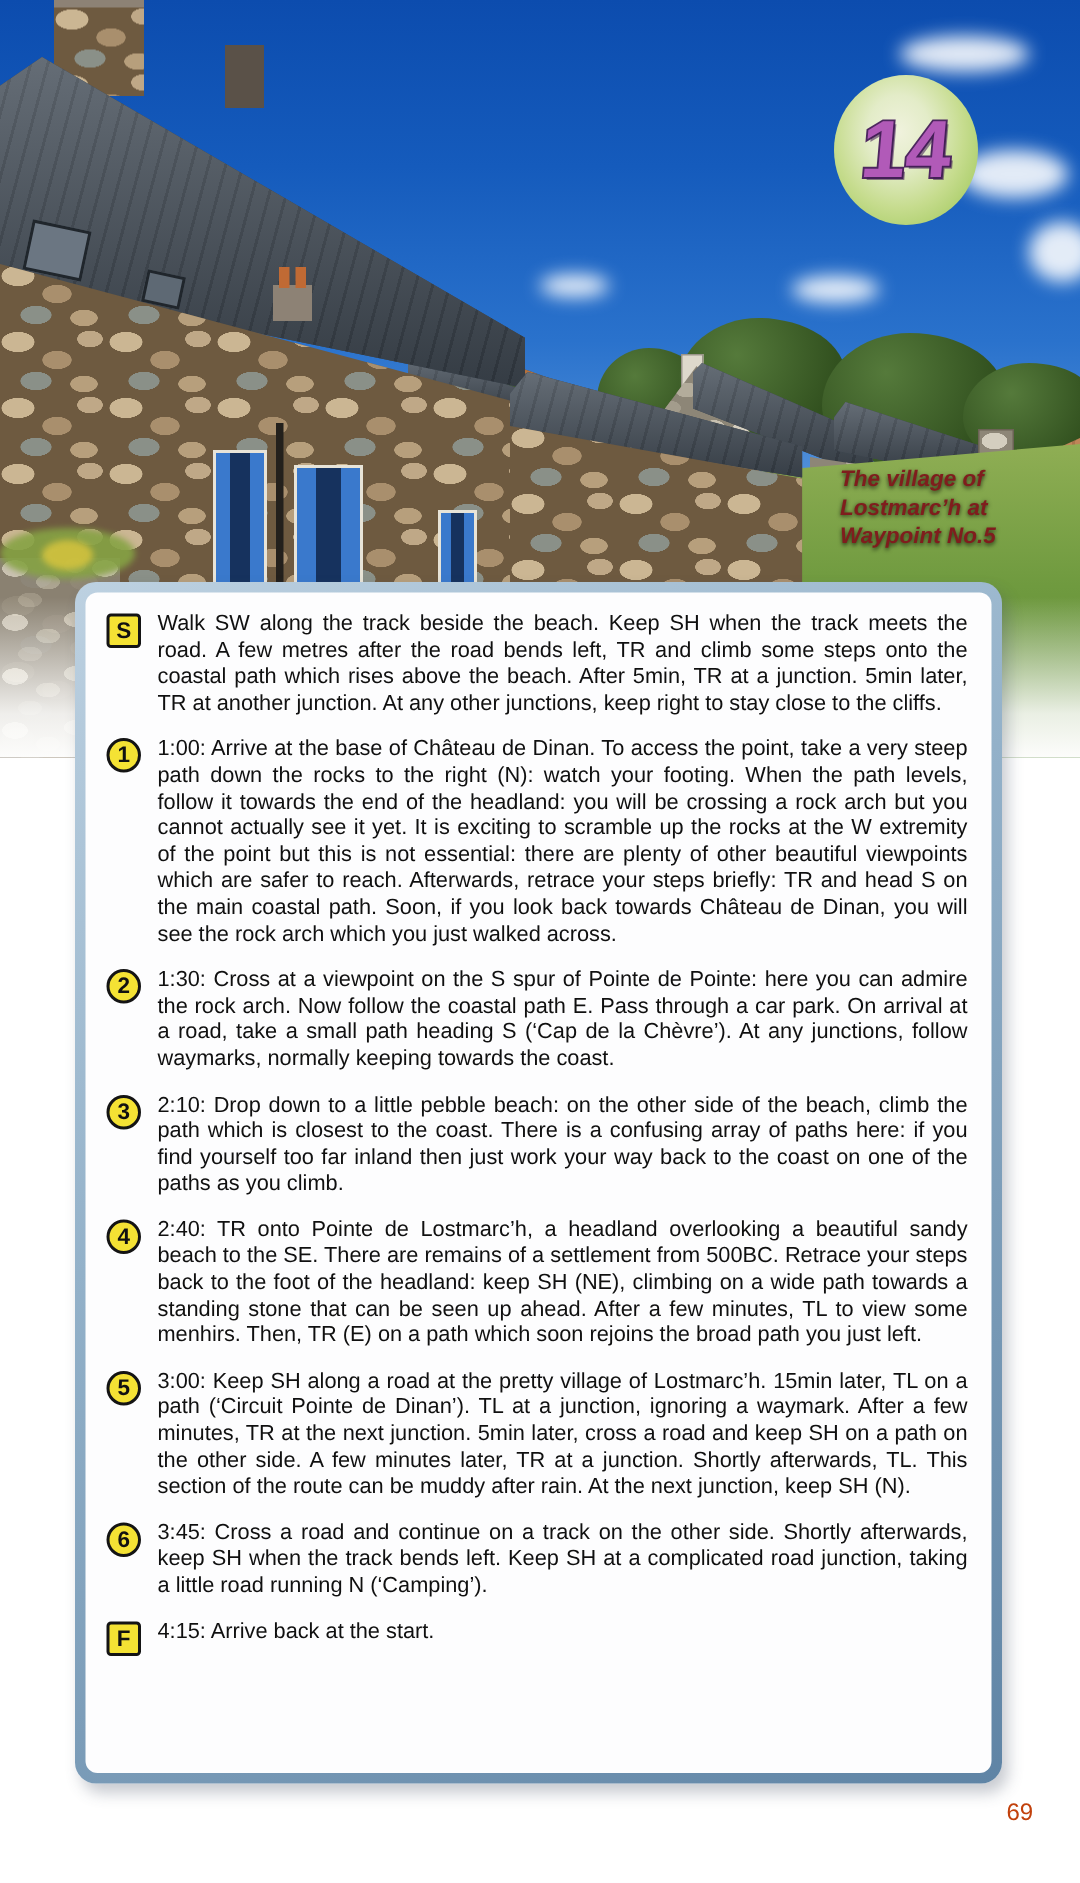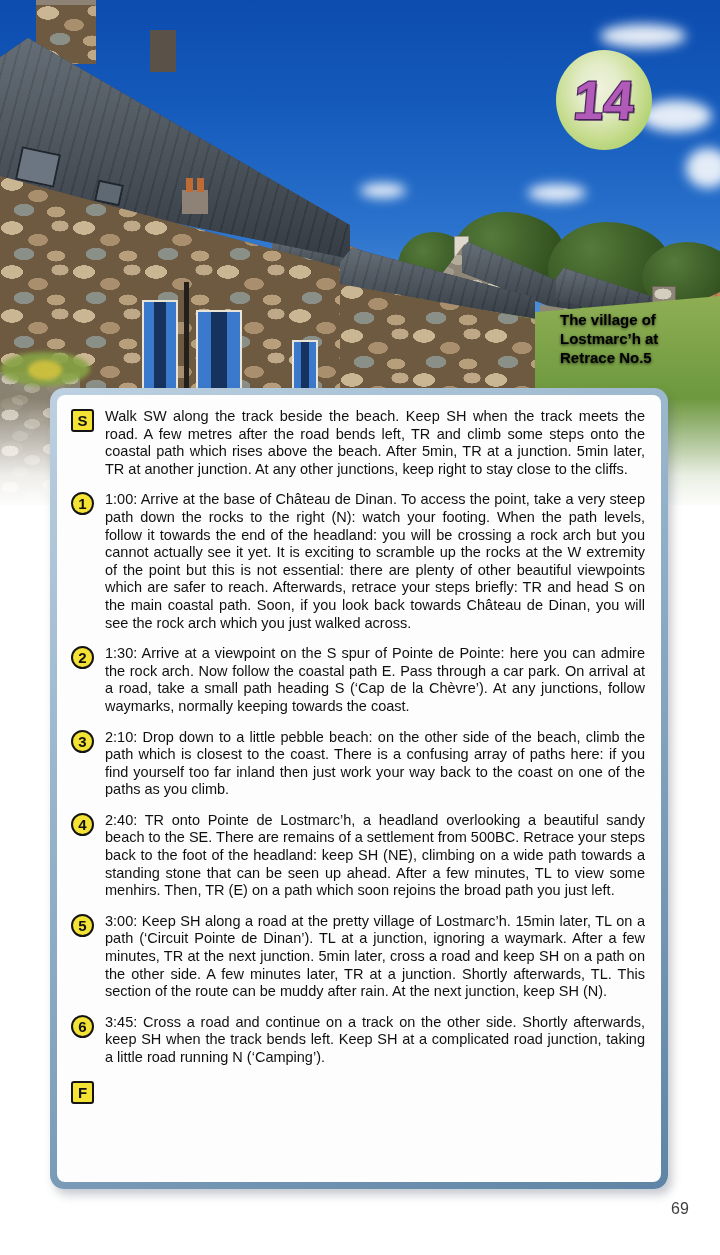--- a/index.html
+++ b/index.html
@@ -37,41 +37,41 @@
   .flower { border-radius:50%; filter:blur(2px); }
   .fade { left:0; top:398px; width:720px; height:108px;
           background:linear-gradient(180deg, rgba(255,255,255,0) 0%, rgba(253,253,252,.88) 72%, #fdfdfc 100%); }
   .badge { left:556px; top:50px; width:96px; height:100px; border-radius:50%;
            background:radial-gradient(ellipse at 45% 38%, #f0f2dd 0%, #e3ecc8 28%, #c6dc8e 58%, #afd06f 78%, rgba(175,208,111,0) 100%);
            display:flex; align-items:center; justify-content:center; }
   .badge span{
       font-size:54px; font-weight:bold; color:#b15ab8; transform:skewX(-5deg);
       -webkit-text-stroke:2.5px #4e2760; paint-order:stroke fill;
       text-shadow:2px 2px 0 rgba(60,25,80,.55); }
-  .caption { left:560px; top:310px; width:110px; font-size:15px; font-weight:bold;
-             color:#000000; line-height:19px; text-shadow:0 1px 3px rgba(0,0,0,.7); }
+  .caption { left:560px; top:310px; width:110px; font-size:15px; font-style:italic; font-weight:bold;
+             color:#7f1d1d; line-height:19px; text-shadow:0 1px 3px rgba(0,0,0,.7); }
   .caption span{ display:block; }
   
   .panel { position:absolute; left:50px; top:388px; width:618px; height:801px; border-radius:14px;
            background:linear-gradient(150deg,#bdd1e1 0%,#93b1c9 40%,#5f84a5 100%);
            box-shadow:4px 6px 10px rgba(70,80,100,.30); padding:7px; }
   .panel-inner { width:100%; height:100%; background:#fdfdfe; border-radius:8px;
                  padding:13px 16px 8px 14px; overflow:hidden; }
   .step { display:flex; gap:11px; margin-bottom:13px; }
   .step:last-child { margin-bottom:0; }
   .marker { flex:0 0 auto; width:23px; height:23px; margin-top:1px;
             display:flex; align-items:center; justify-content:center;
             background:#f4e234; border:2px solid #141414;
             font-weight:bold; font-size:15px; color:#111; }
   .marker.square { border-radius:3px; }
   .marker.circle { border-radius:50%; }
   .step-text { margin:0; font-size:14.5px; line-height:17.6px; text-align:justify; color:#101010; }
   .step-text b { font-weight:normal; }
   
-  .pagenum { position:absolute; left:671px; top:1200px; font-size:16px; color:#404040; }
+  .pagenum { position:absolute; left:671px; top:1200px; font-size:16px; color:#c2410c; }
 </style>
 </head>
 <body>
 
 <div class="page">
 
   <div class="photo">
     <div class="abs sky"></div>
 
     <div class="abs cloud" style="left:600px;top:24px;width:86px;height:24px"></div>
@@ -138,54 +138,55 @@
     <div class="abs flower" style="left:28px;top:360px;width:34px;height:20px;background:#d2c23e;opacity:.9"></div>
 
     <div class="abs fade"></div>
 
     <div class="abs badge">
       <span>14</span>
     </div>
     <div class="abs caption">
       <span>The village of</span>
       <span>Lostmarc’h at</span>
-      <span>Retrace No.5</span>
+      <span>Waypoint No.5</span>
     </div>
   </div>
 
   <div class="panel">
     <div class="panel-inner">
         <div class="step">
           <span class="marker square">S</span>
           <p class="step-text"><span>Walk SW along the track beside the beach. Keep SH when the track meets the road. A few metres after the road bends left, TR and climb some steps onto the coastal path which rises above the beach. After 5min, TR at a junction. 5min later, TR at another junction. At any other junctions, keep right to stay close to the cliffs.</span></p>
         </div>
         <div class="step">
           <span class="marker circle">1</span>
           <p class="step-text"><span>1:00: Arrive at the base of </span><b>Château de Dinan</b><span>. To access the point, take a very steep path down the rocks to the right (N): watch your footing. When the path levels, follow it towards the end of the headland: you will be crossing a rock arch but you cannot actually see it yet. It is exciting to scramble up the rocks at the W extremity of the point but this is not essential: there are plenty of other beautiful viewpoints which are safer to reach. Afterwards, retrace your steps briefly: TR and head S on the main coastal path. Soon, if you look back towards Château de Dinan, you will see the rock arch which you just walked across.</span></p>
         </div>
         <div class="step">
           <span class="marker circle">2</span>
-          <p class="step-text"><span>1:30: Arrive at a viewpoint on the </span><b>S spur of Pointe de Pointe</b><span>: here you can admire the rock arch. Now follow the coastal path E. Pass through a car park. On arrival at a road, take a small path heading S (‘Cap de la Chèvre’). At any junctions, follow waymarks, normally keeping towards the coast.</span></p>
+          <p class="step-text"><span>1:30: Cross at a viewpoint on the </span><b>S spur of Pointe de Pointe</b><span>: here you can admire the rock arch. Now follow the coastal path E. Pass through a car park. On arrival at a road, take a small path heading S (‘Cap de la Chèvre’). At any junctions, follow waymarks, normally keeping towards the coast.</span></p>
         </div>
         <div class="step">
           <span class="marker circle">3</span>
           <p class="step-text"><span>2:10: Drop down to a little pebble beach: on the other side of the beach, climb the path which is closest to the coast. There is a confusing array of paths here: if you find yourself too far inland then just work your way back to the coast on one of the paths as you climb.</span></p>
         </div>
         <div class="step">
           <span class="marker circle">4</span>
           <p class="step-text"><span>2:40: TR onto </span><b>Pointe de Lostmarc’h</b><span>, a headland overlooking a beautiful sandy beach to the SE. There are remains of a settlement from 500BC. Retrace your steps back to the foot of the headland: keep SH (NE), climbing on a wide path towards a standing stone that can be seen up ahead. After a few minutes, TL to view some menhirs. Then, TR (E) on a path which soon rejoins the broad path you just left.</span></p>
         </div>
         <div class="step">
           <span class="marker circle">5</span>
           <p class="step-text"><span>3:00: Keep SH along a road at the pretty village of </span><b>Lostmarc’h</b><span>. 15min later, TL on a path (‘Circuit Pointe de Dinan’). TL at a junction, ignoring a waymark. After a few minutes, TR at the next junction. 5min later, cross a road and keep SH on a path on the other side. A few minutes later, TR at a junction. Shortly afterwards, TL. This section of the route can be muddy after rain. At the next junction, keep SH (N).</span></p>
         </div>
         <div class="step">
           <span class="marker circle">6</span>
           <p class="step-text"><span>3:45: Cross a road and continue on a track on the other side. Shortly afterwards, keep SH when the track bends left. Keep SH at a complicated road junction, taking a little road running N (‘Camping’).</span></p>
         </div>
         <div class="step">
           <span class="marker square">F</span>
+          <p class="step-text"><span>4:15: Arrive back at the start.</span></p>
         </div>
       </div>
   </div>
 
   <div class="pagenum">69</div>
 </div>
 
 </body></html>

